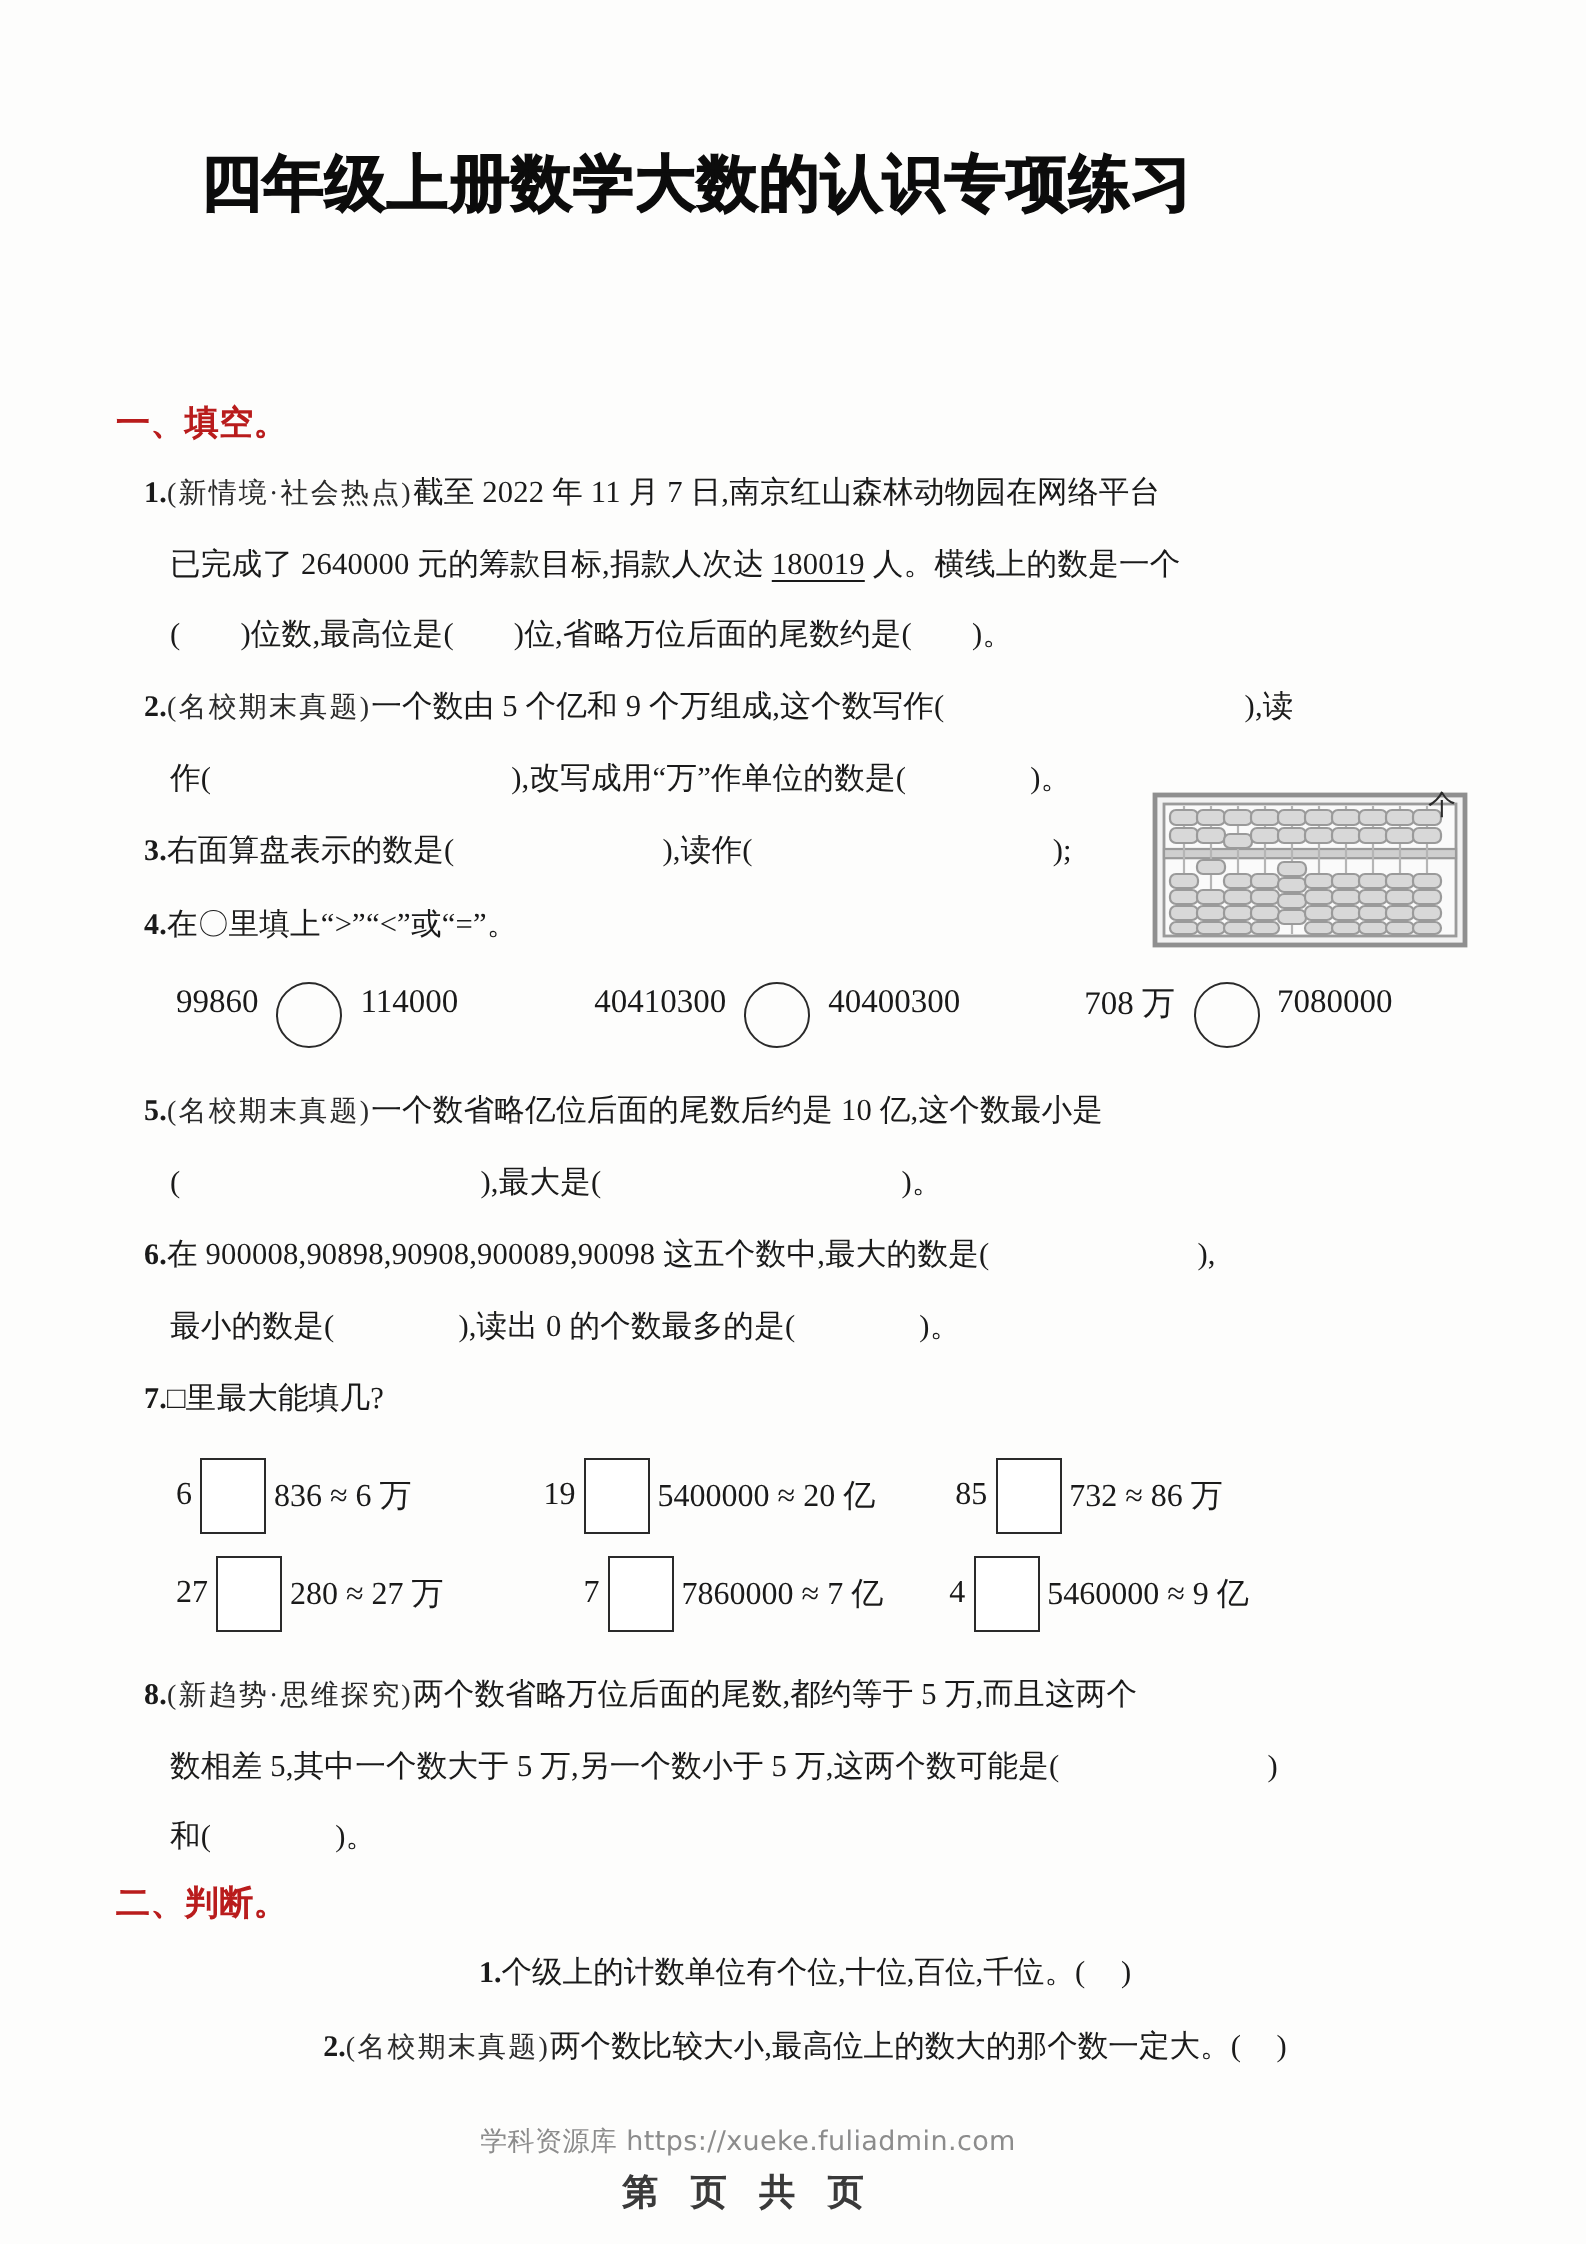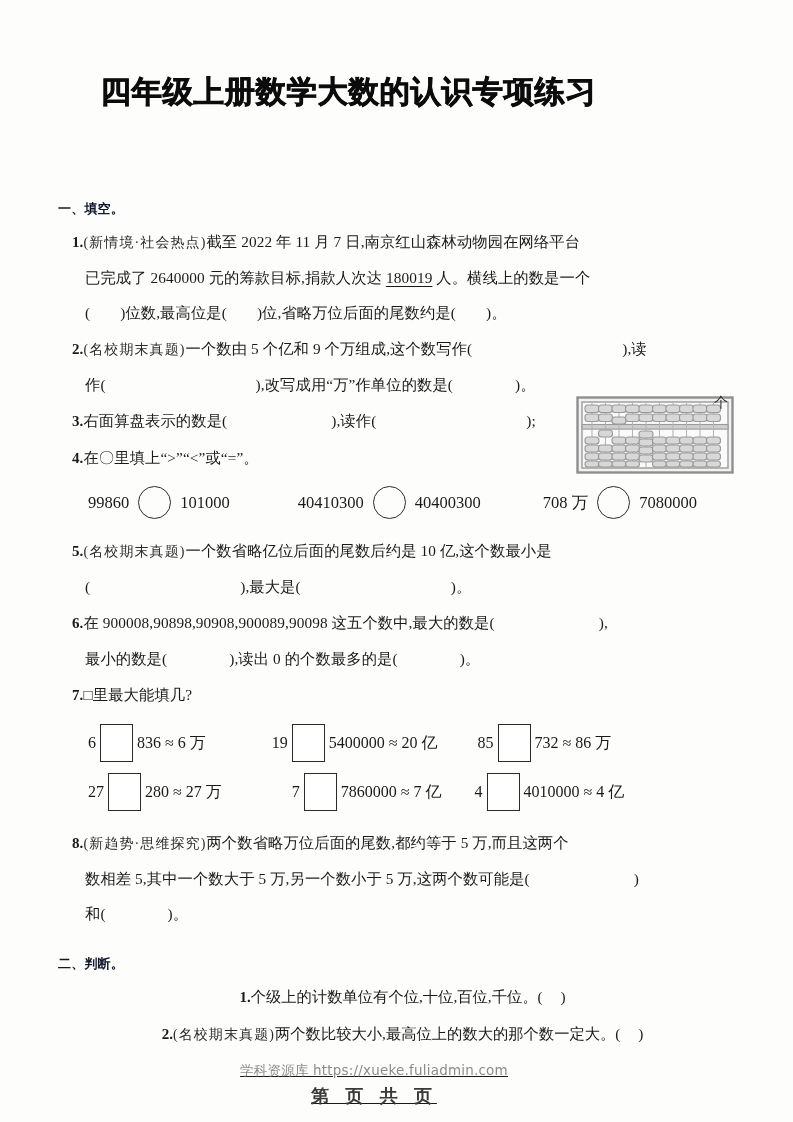--- a/index.html
+++ b/index.html
@@ -41,22 +41,22 @@
   .content {
     position: absolute;
     top: 200px;
     left: 58px;
     width: 684px;
   }
 
   .sec-head {
     font-family: "DejaVu Sans", sans-serif;
     font-weight: bold;
-    font-size: 13px;
-    color: #0f172a;
+    font-size: 17px;
+    color: #b91c1c;
     margin: 0 0 6px 0;
     letter-spacing: 0.2px;
   }
 
   .q {
     position: relative;
     margin: 0 0 1px 0;
   }
   .line {
     font-size: 15.3px;
@@ -104,21 +104,21 @@
 
   
   .cmp-row {
     display: flex;
     align-items: center;
     padding-left: 30px;
     margin-top: 10px;
     font-size: 16.5px;
     font-family: "Liberation Serif", serif;
   }
-  .cmp-item { display: flex; align-items: center; }
+  .cmp-item { display: flex; align-items: flex-start; }
   .circle {
     display: inline-block;
     width: 31px;
     height: 31px;
     border: 1.6px solid #2a2a2a;
     border-radius: 50%;
     margin: 0 9px;
   }
   .cmp-spacer-a { width: 68px; }
   .cmp-spacer-b { width: 62px; }
@@ -156,21 +156,20 @@
   .ru-line .txt { white-space: nowrap; }
   .ru-line .mark { letter-spacing: 7px; padding-right: 2px; }
 
   
   .footer {
     position: absolute;
     left: 0;
     bottom: 14px;
     width: 748px;
     text-align: center;
-    text-decoration: underline;
   }
   .watermark {
     font-family: "DejaVu Sans", sans-serif;
     font-size: 13.5px;
     color: #8c8c8c;
     letter-spacing: 0.2px;
     margin-bottom: 4px;
   }
   .pagenum {
     font-family: "DejaVu Sans", sans-serif;
@@ -219,21 +218,21 @@
     </div>
 
     <div class="q">
       <div class="line">
         <span class="num">4.</span><span>在〇里填上“&gt;”“&lt;”或“=”。</span>
       </div>
       <div class="cmp-row">
         <span class="cmp-item">
           <span>99860</span>
           <span class="circle"></span>
-          <span>101000</span>
+          <span>114000</span>
         </span>
         <span class="cmp-spacer-a"></span>
         <span class="cmp-item">
           <span>40410300</span>
           <span class="circle"></span>
           <span>40400300</span>
         </span>
         <span class="cmp-spacer-b"></span>
         <span class="cmp-item">
           <span>708 万</span>
@@ -295,38 +294,38 @@
         <span class="bx-gap-3"></span>
         <span class="box-item">
           <span>7</span>
           <span class="sqbox"></span>
           <span>7860000 ≈ 7 亿</span>
         </span>
         <span class="bx-gap-4"></span>
         <span class="box-item">
           <span>4</span>
           <span class="sqbox"></span>
-          <span>4010000 ≈ 4 亿</span>
+          <span>5460000 ≈ 9 亿</span>
         </span>
       </div>
     </div>
 
     <div class="q" style="margin-top:14px;">
       <div class="line">
         <span class="num">8.</span><span class="tag">(新趋势·思维探究)</span>两个数省略万位后面的尾数,都约等于 5 万,而且这两个
       </div>
       <div class="line indent">
         数相差 5,其中一个数大于 5 万,另一个数小于 5 万,这两个数可能是(<span class="gap-l"></span>)
       </div>
       <div class="line indent">
         和(<span class="gap-m"></span>)。
       </div>
     </div>
 
-    <div class="sec-head" style="margin-top:24px;">二、判断。</div>
+    <div class="sec-head" style="margin-top:4px;">二、判断。</div>
 
     <div class="q">
       <div class="ru-line">
         <span class="txt">
           <span class="num">1.</span><span>个级上的计数单位有个位,十位,百位,千位。</span>
         </span>
         <span class="mark">(    )</span>
       </div>
     </div>
 

